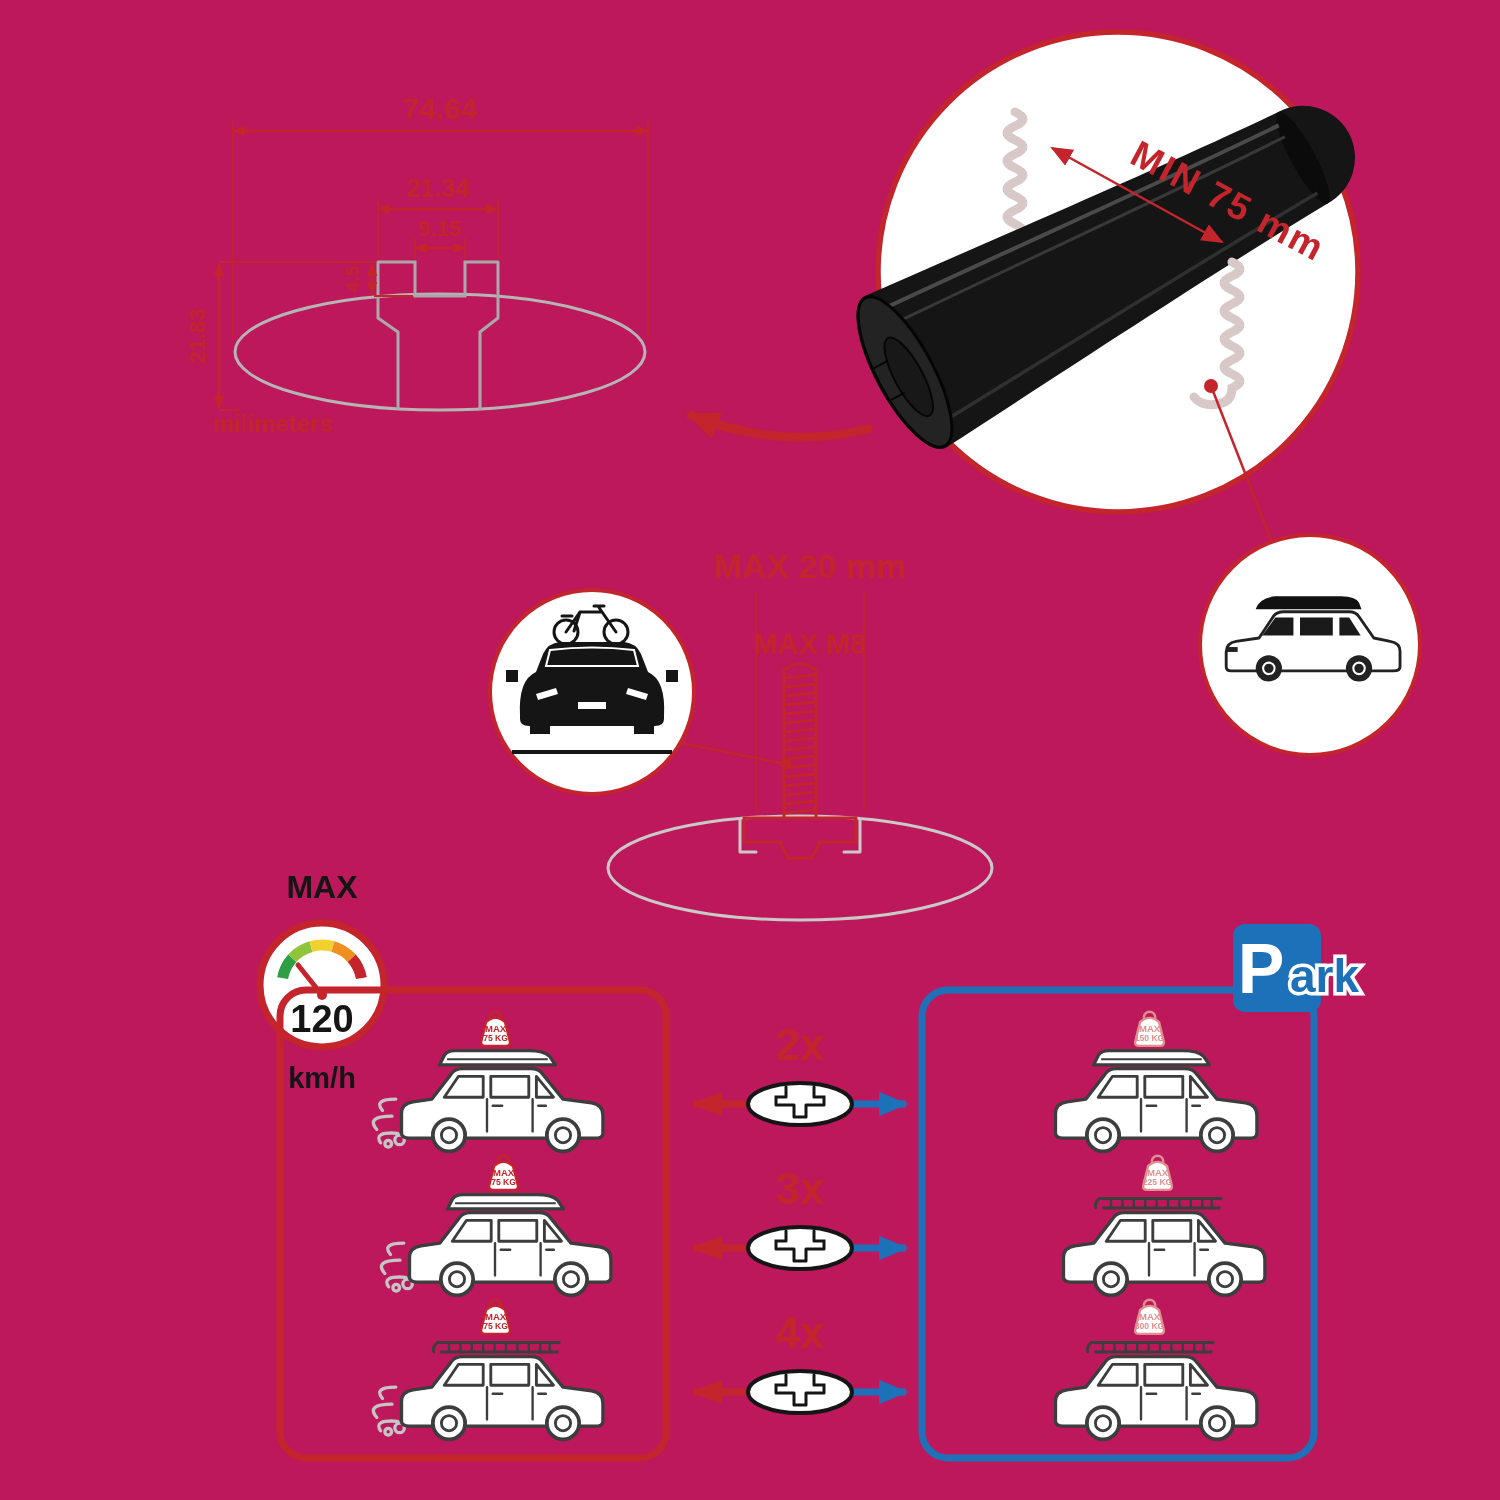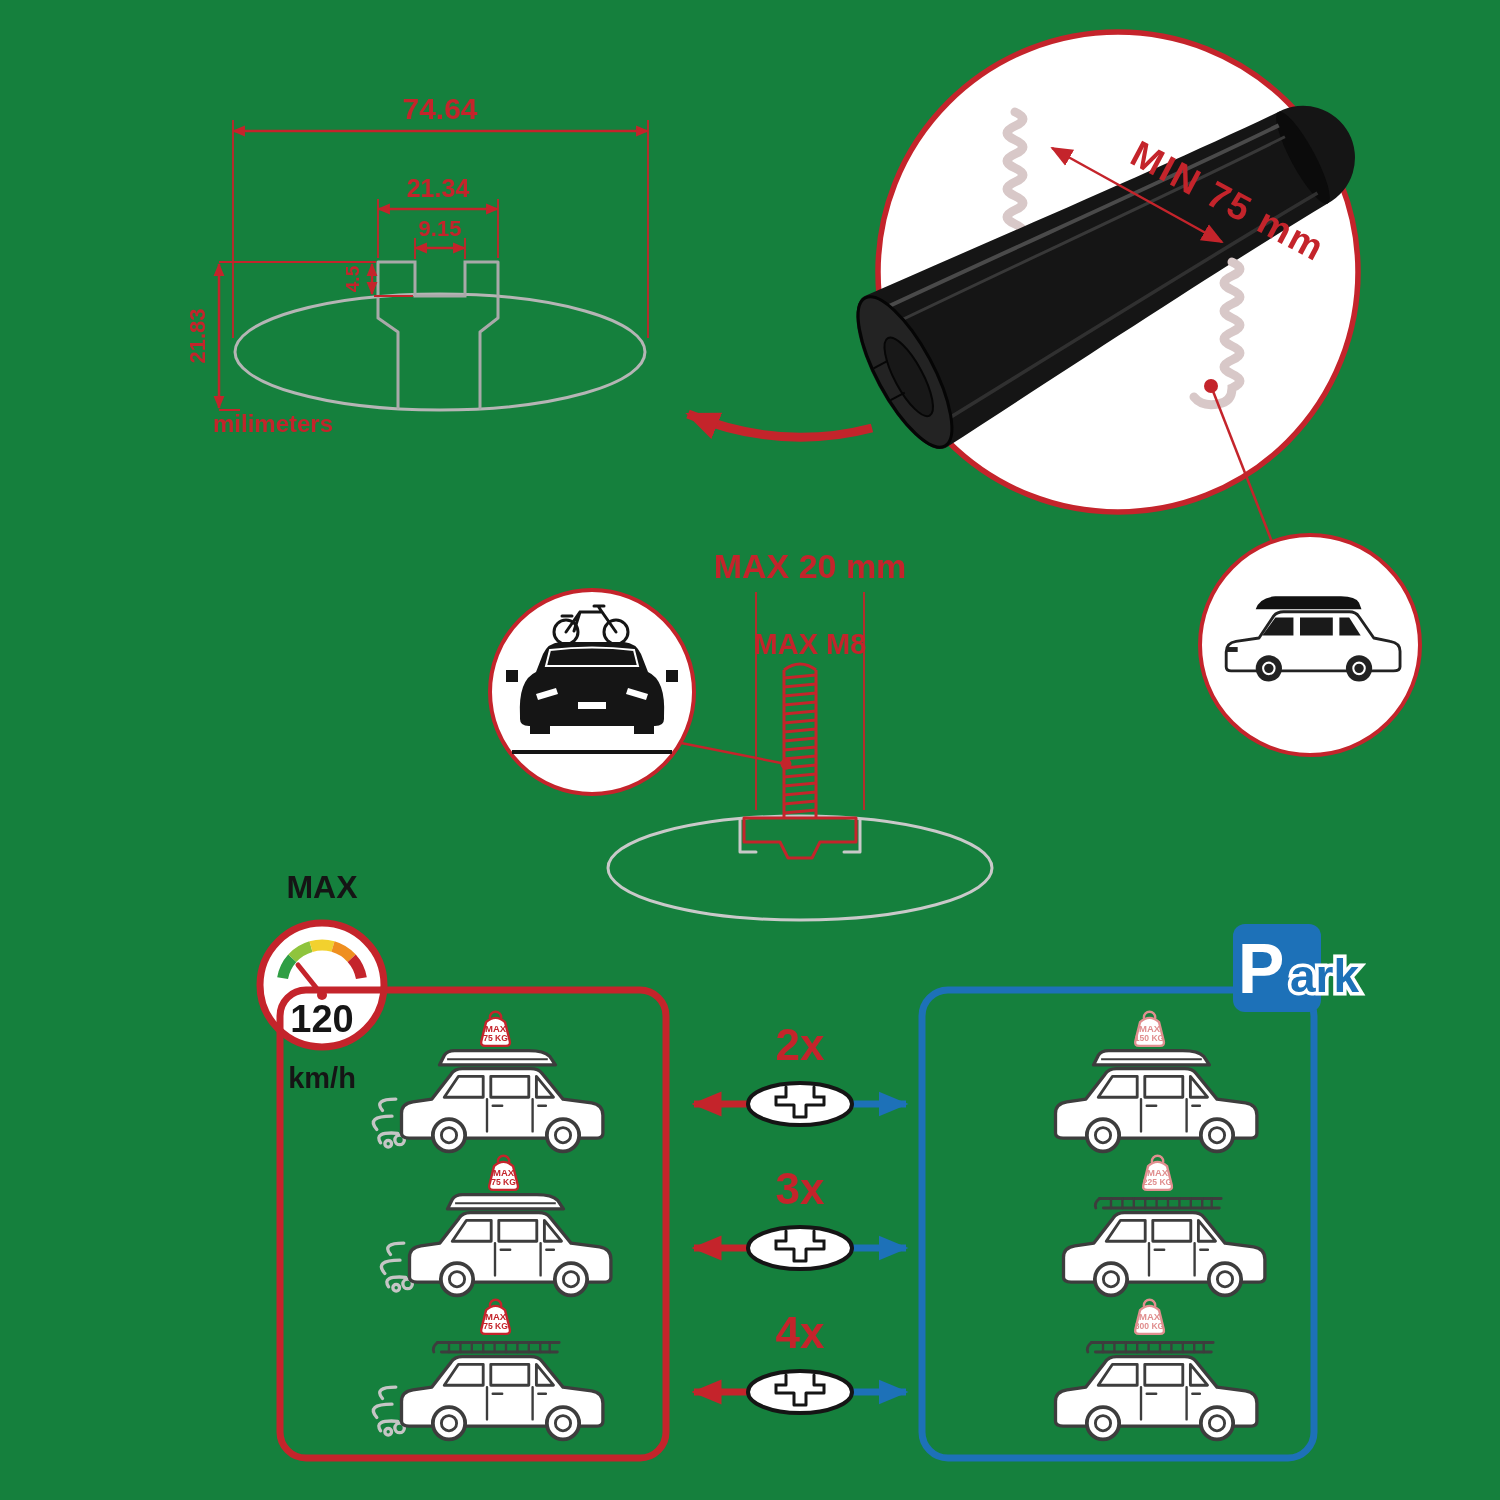--- a/index.html
+++ b/index.html
@@ -1,16 +1,16 @@
 <!DOCTYPE html>
 <html><head>
 <meta charset="utf-8">
 <style>
   html,body{margin:0;padding:0;background:#fff;}
-  .canvas{position:relative;width:1500px;height:1500px;background:#15803d;overflow:hidden;}
+  .canvas{position:relative;width:1500px;height:1500px;background:#be185d;overflow:hidden;}
   svg{position:absolute;inset:0;}
   text{font-family:"Liberation Sans", sans-serif;font-weight:bold;}
   .red{fill:#c4242b;}
   .blue{fill:#1d71b8;}
   .dimline{stroke:#c4242b;stroke-width:2.5;fill:none;}
   .extline{stroke:#c4242b;stroke-width:1.8;fill:none;}
   .profile{stroke:#a9a9a9;stroke-width:3;fill:none;stroke-linecap:round;}
   .ghost{stroke:#c9c9c9;stroke-width:3;fill:none;stroke-linecap:round;}
   .bolt{stroke:#c4242b;stroke-width:3;fill:none;stroke-linejoin:round;}
   .tc-red{stroke:#c4242b;stroke-width:2.5;}

